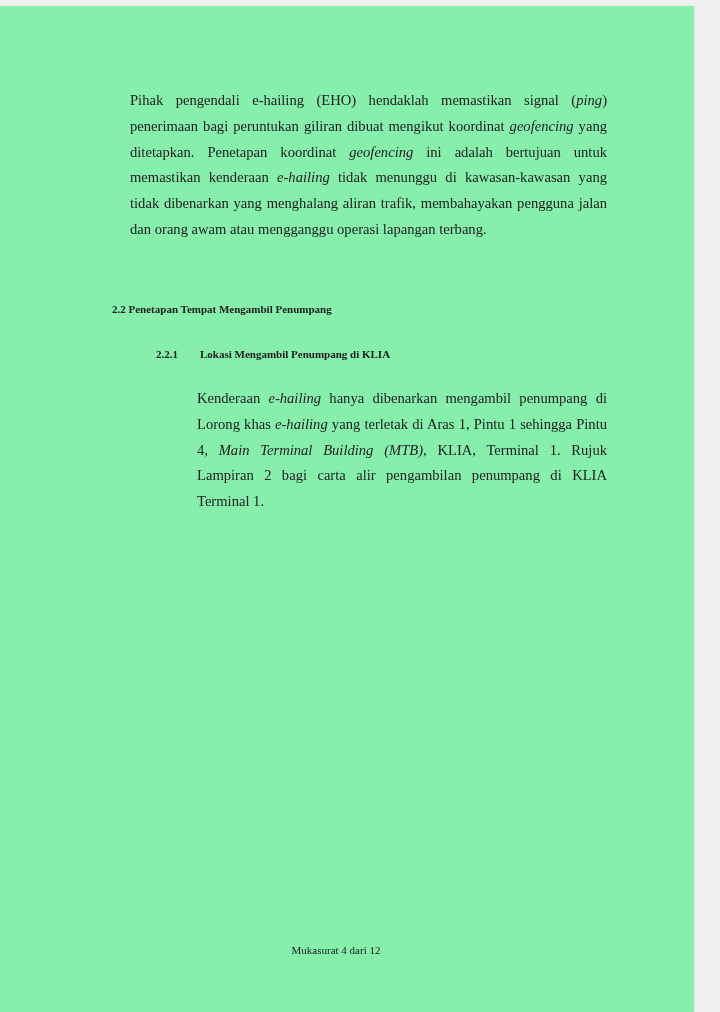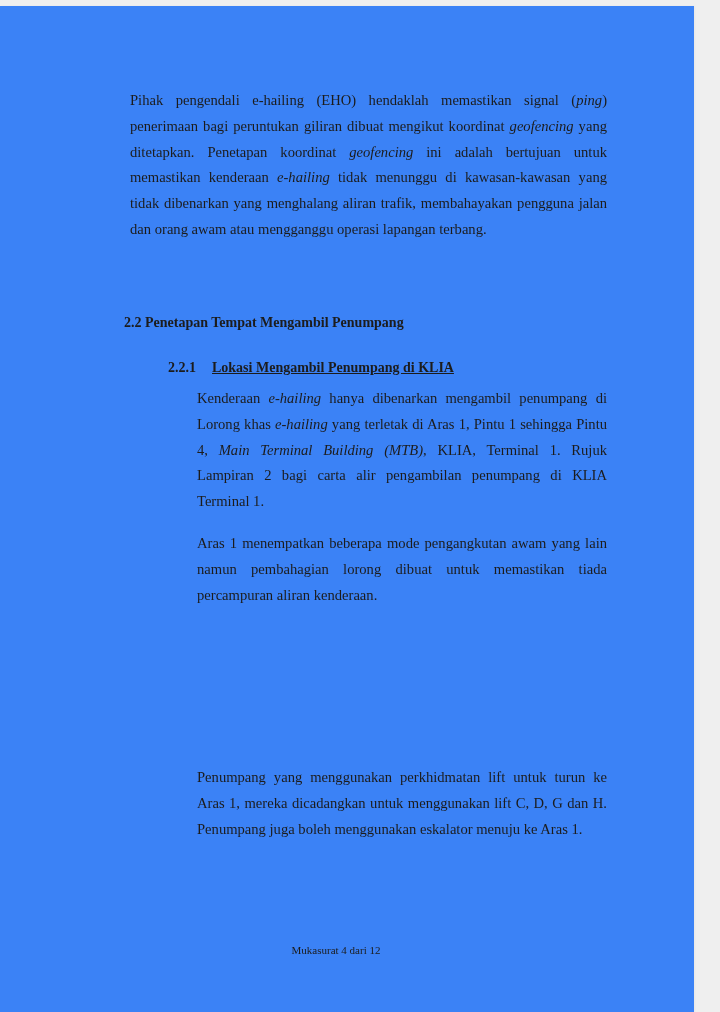--- a/index.html
+++ b/index.html
@@ -9,21 +9,21 @@
       height: 1012px;
       background: #efefef;
       overflow: hidden;
     }
     .page {
       position: absolute;
       left: 0;
       top: 6px;
       width: 694px;
       height: 1006px;
-      background: #3b82f6;
+      background: #86efac;
       box-shadow: 1px 0 2px rgba(0,0,0,0.04);
     }
     .doc-text {
       font-family: "Liberation Serif", "DejaVu Serif", serif;
       color: #1c1c1c;
       font-size: 14.6px;
     }
     .para {
       position: absolute;
       text-align: justify;
@@ -36,32 +36,31 @@
       width: 477px;
       top: 82px;
     }
     .para-sub {
       left: 197px;
       width: 410px;
     }
     .heading {
       position: absolute;
       font-weight: bold;
-      font-size: 14px;
-      margin: 16px;
+      font-size: 11px;
+      margin: 4px;
       white-space: nowrap;
     }
     .h-section {
       left: 108px;
       top: 293px;
     }
     .h-subsection {
       left: 152px;
       top: 338px;
-      text-decoration: underline;
     }
     .h-subsection .num {
       display: inline-block;
       width: 44px;
     }
     .footer {
       position: absolute;
       left: 0;
       width: 672px;
       top: 938px;
@@ -76,19 +75,17 @@
 <div class="page doc-text">
 
   <p class="para para-main"><span>Pihak pengendali e-hailing (EHO) hendaklah memastikan signal (</span><em>ping</em><span>) penerimaan bagi peruntukan giliran dibuat mengikut koordinat </span><em>geofencing</em><span> yang ditetapkan. Penetapan koordinat </span><em>geofencing</em><span> ini adalah bertujuan untuk memastikan kenderaan </span><em>e-hailing</em><span> tidak menunggu di kawasan-kawasan yang tidak dibenarkan yang menghalang aliran trafik, membahayakan pengguna jalan dan orang awam atau mengganggu operasi lapangan terbang.</span></p>
 
   <h2 class="heading h-section"><span>2.2</span> <span>Penetapan Tempat Mengambil Penumpang</span></h2>
 
   <h3 class="heading h-subsection"><span class="num">2.2.1</span><span>Lokasi Mengambil Penumpang di KLIA</span></h3>
 
   <p class="para para-sub" style="top:380px;"><span>Kenderaan </span><em>e-hailing</em><span> hanya dibenarkan mengambil penumpang di Lorong khas </span><em>e-hailing</em><span> yang terletak di Aras 1, Pintu 1 sehingga Pintu 4, </span><em>Main Terminal Building (MTB)</em><span>, KLIA, Terminal 1. Rujuk Lampiran 2 bagi carta alir pengambilan penumpang di KLIA Terminal 1.</span></p>
 
-  <p class="para para-sub" style="top:525px;"><span>Aras 1 menempatkan beberapa mode pengangkutan awam yang lain namun pembahagian lorong dibuat untuk memastikan tiada percampuran aliran kenderaan.</span></p>
 
 
-  <p class="para para-sub" style="top:759px;"><span>Penumpang yang menggunakan perkhidmatan lift untuk turun ke Aras 1, mereka dicadangkan untuk menggunakan lift C, D, G dan H. Penumpang juga boleh menggunakan eskalator menuju ke Aras 1.</span></p>
 
   <div class="footer">Mukasurat 4 dari 12</div>
 </div>
 
 </body></html>

